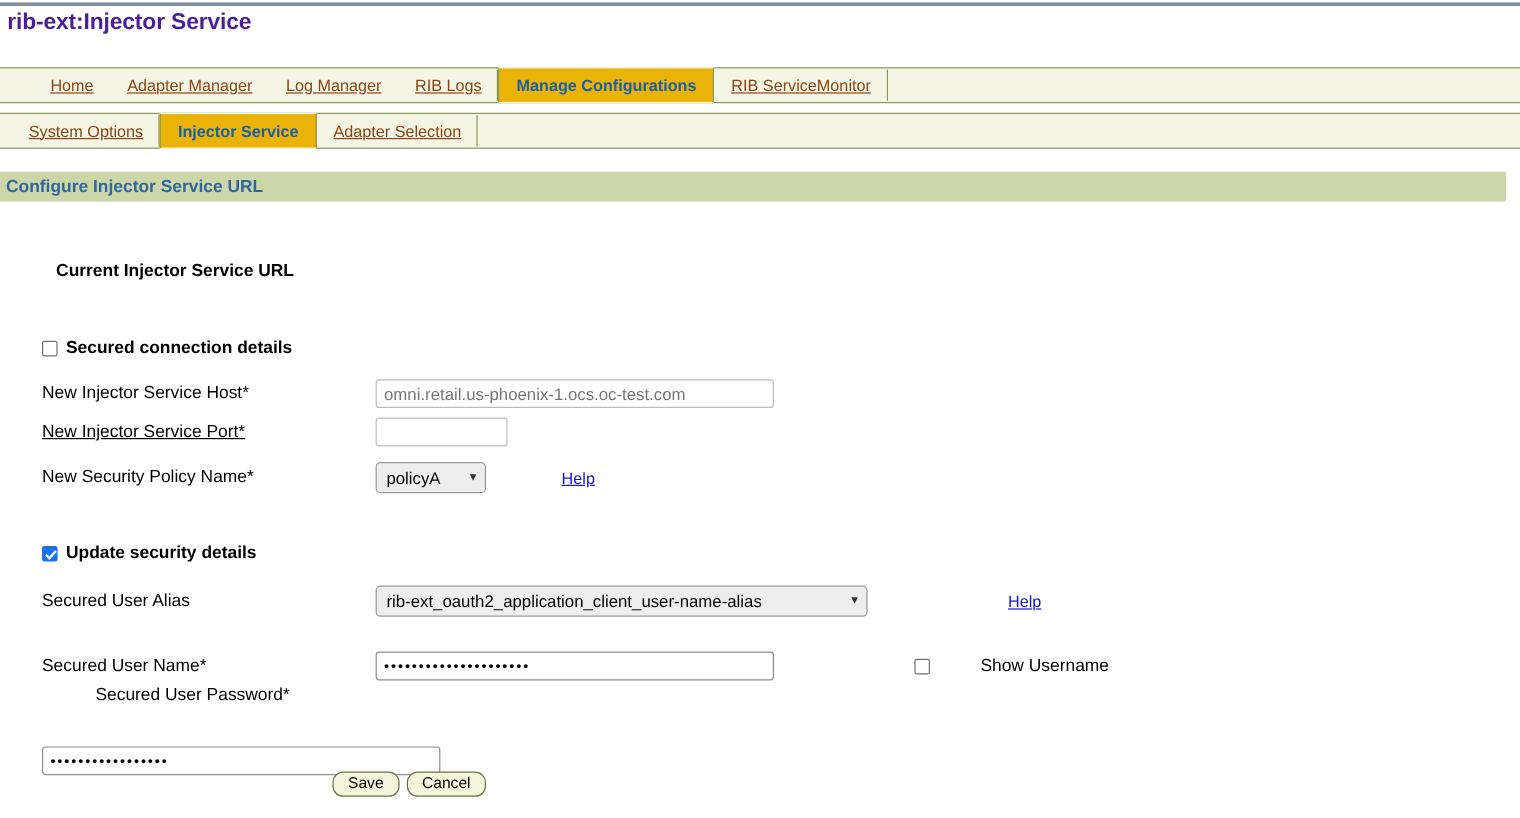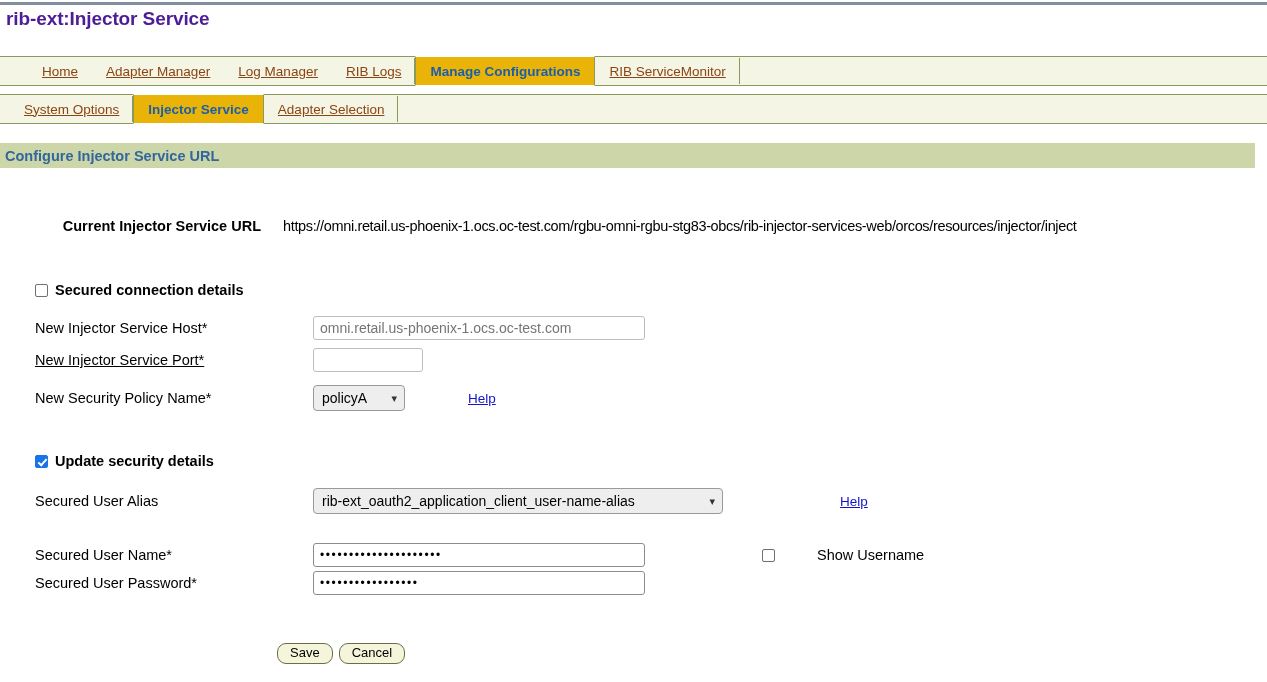--- a/index.html
+++ b/index.html
@@ -112,21 +112,21 @@
 
   
   .form-area {
     position: absolute;
     left: 0; top: 168px;
     width: 1267px;
   }
 
   .row-current-url {
     position: absolute;
-    left: 16px; top: 50px;
+    left: 0; top: 50px;
     display: flex;
     align-items: baseline;
     white-space: nowrap;
   }
   .current-url-label {
     width: 245px;
     text-align: right;
     font-size: 14.5px;
     font-weight: bold;
     color: #000000;
@@ -313,21 +313,20 @@
   </div>
 
   <div class="section-header">
     <span class="section-header-text">Configure Injector Service URL</span>
   </div>
 
   <div class="form-area">
 
     <div class="row-current-url">
       <span class="current-url-label">Current Injector Service URL</span>
-      <span class="current-url-value">https://omni.retail.us-phoenix-1.ocs.oc-test.com/rgbu-omni-rgbu-stg83-obcs/rib-injector-services-web/orcos/resources/injector/inject</span>
     </div>
 
     <div class="cb-line connection">
       <span class="cb"></span>
       <span class="cb-label">Secured connection details</span>
     </div>
 
     <div class="field-row" style="left:35px; top:148px;">
       <span class="field-label" style="width:243px;">New Injector Service Host*</span>
       <input class="txt-input" style="width: 332px;" type="text" placeholder="omni.retail.us-phoenix-1.ocs.oc-test.com">
@@ -365,21 +364,21 @@
       <span class="help-link" style="margin-left:82px;">Help</span>
     </div>
 
     <div class="field-row" style="left:35px; top:375px;">
       <span class="field-label" style="width:243px;">Secured User Name*</span>
       <span class="txt-input dark dots" style="width:332px;">•••••••••••••••••••••</span>
       <span class="cb" style="margin-left:82px;"></span>
       <span class="cb-label normal">Show Username</span>
     </div>
 
-    <div class="field-row" style="left:35px; top:403px;">
+    <div class="field-row" style="left:35px; top:403px;flex-direction:column;">
       <span class="field-label" style="width:243px;">Secured User Password*</span>
       <span class="txt-input dark dots" style="width:332px;">•••••••••••••••••</span>
     </div>
 
     <div class="btn-bar">
       <button class="btn">Save</button>
       <button class="btn">Cancel</button>
     </div>
 
   </div>

